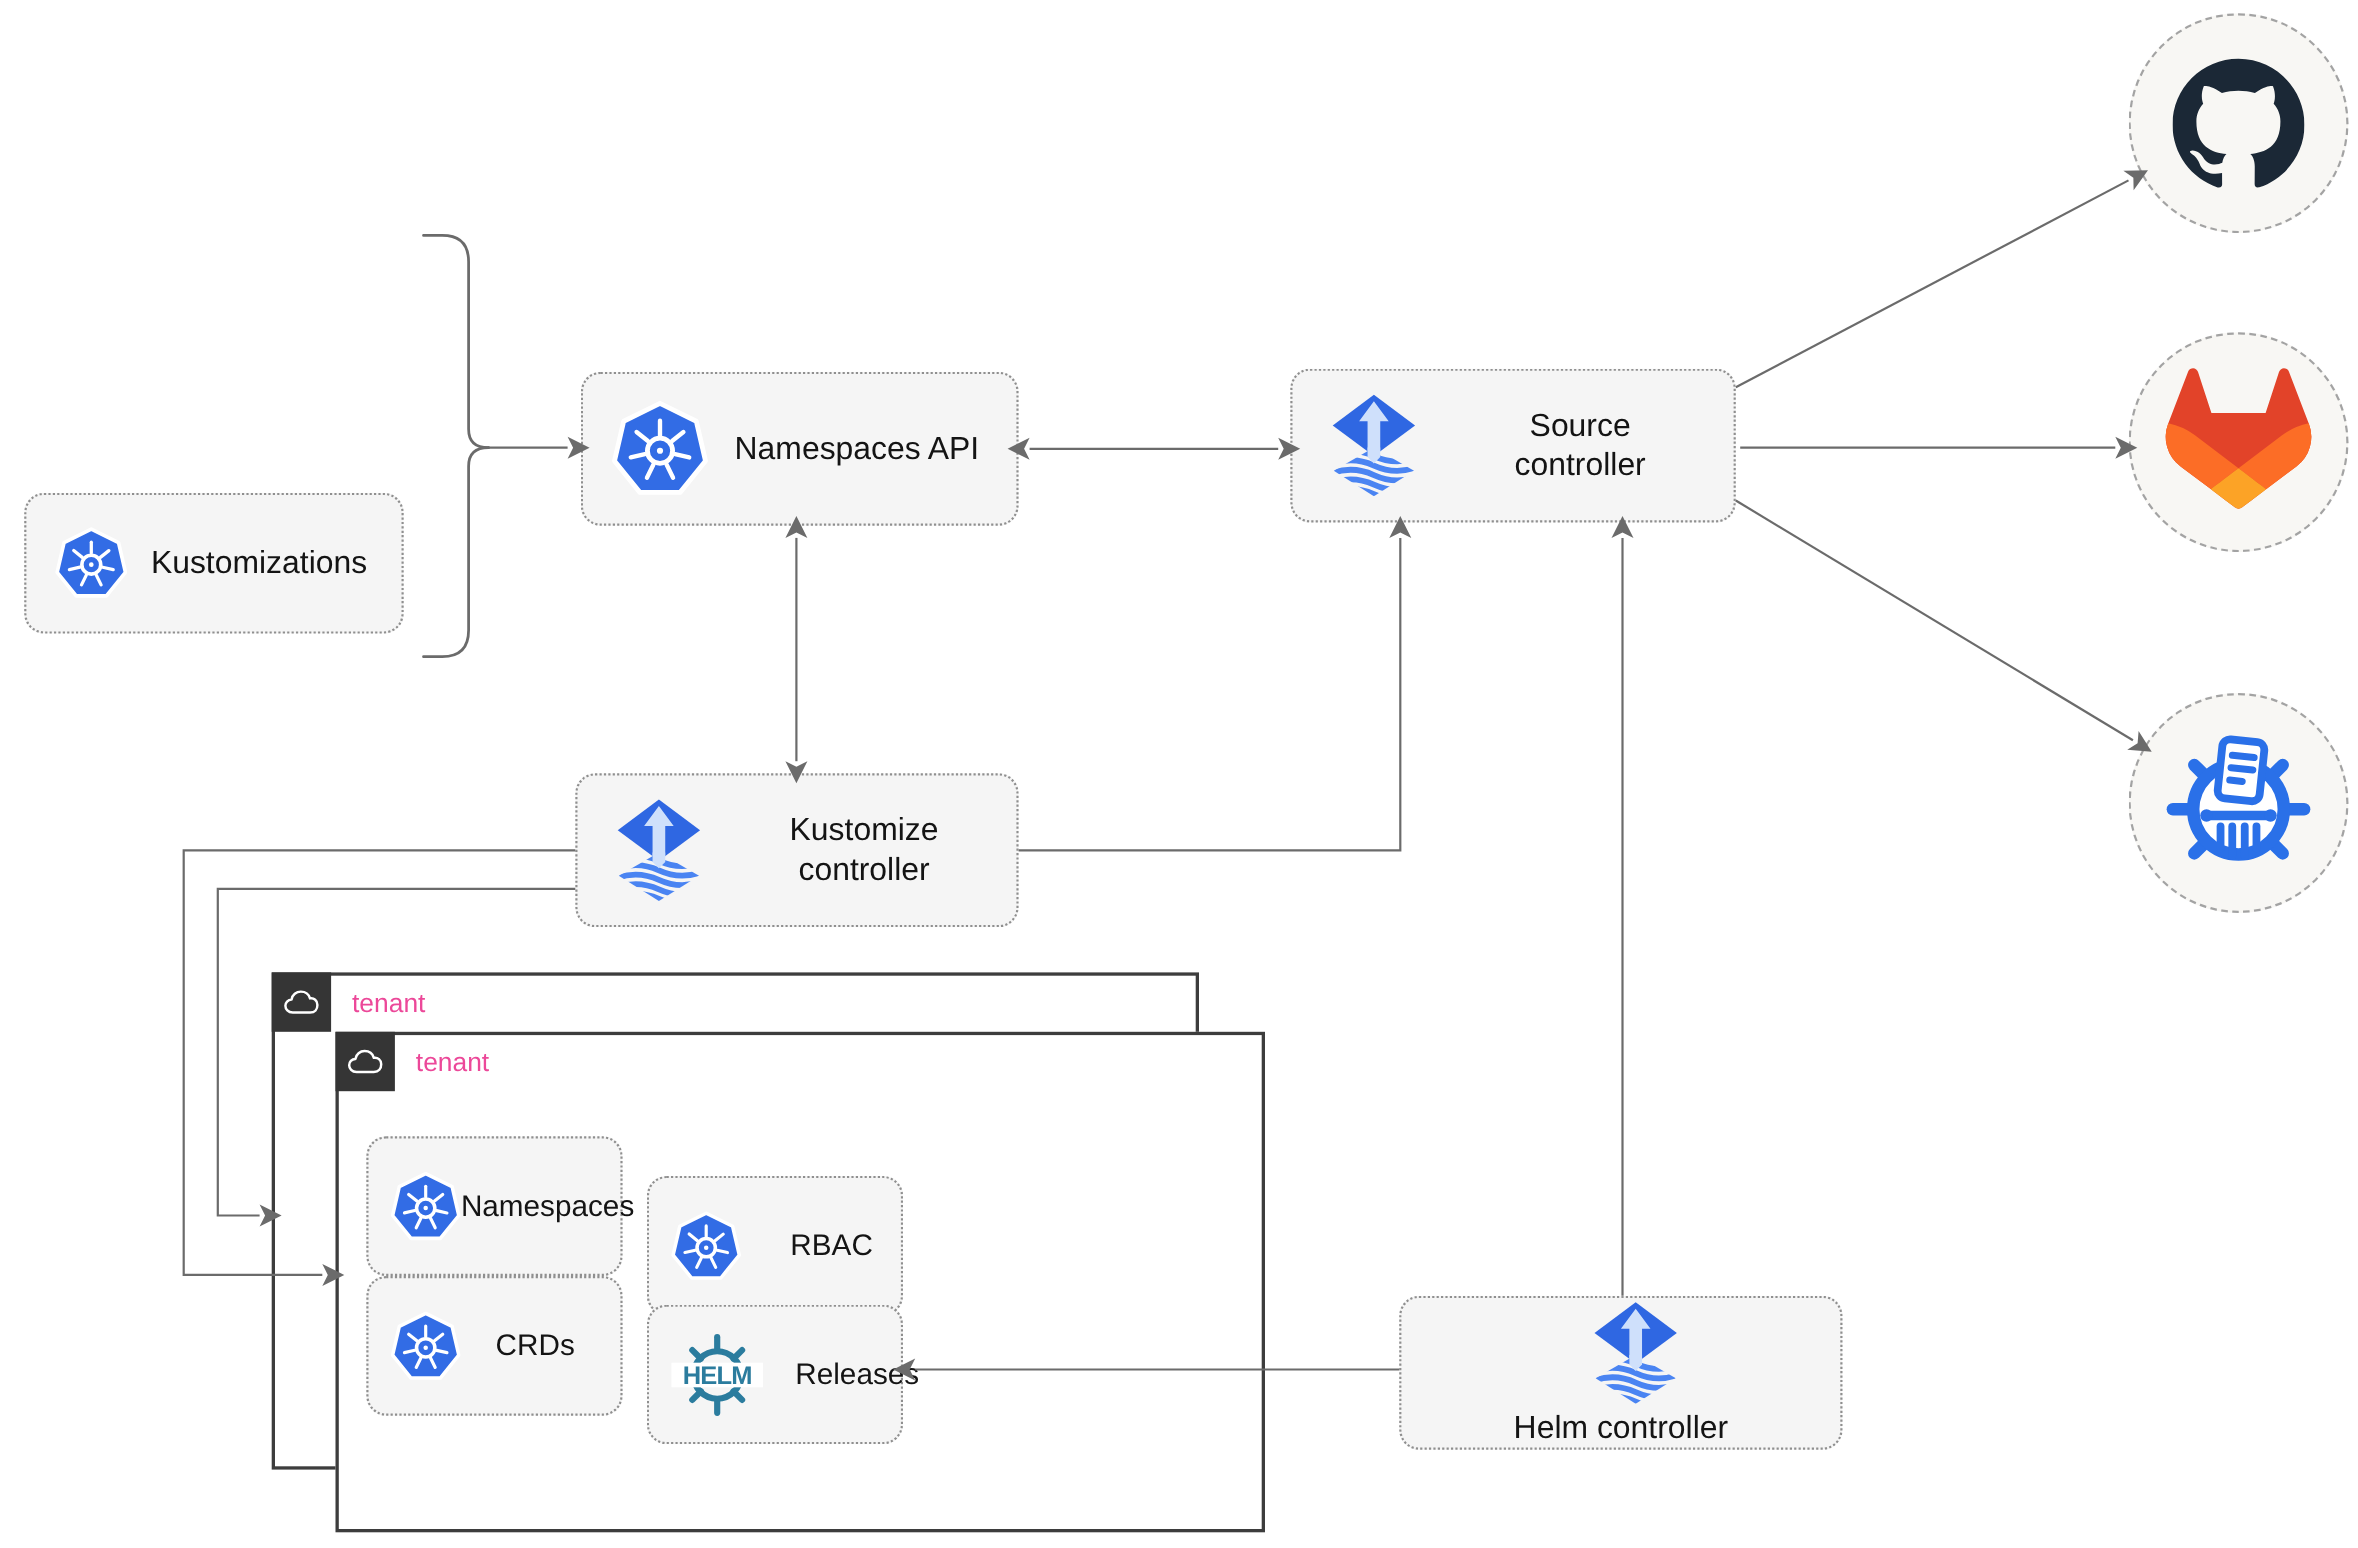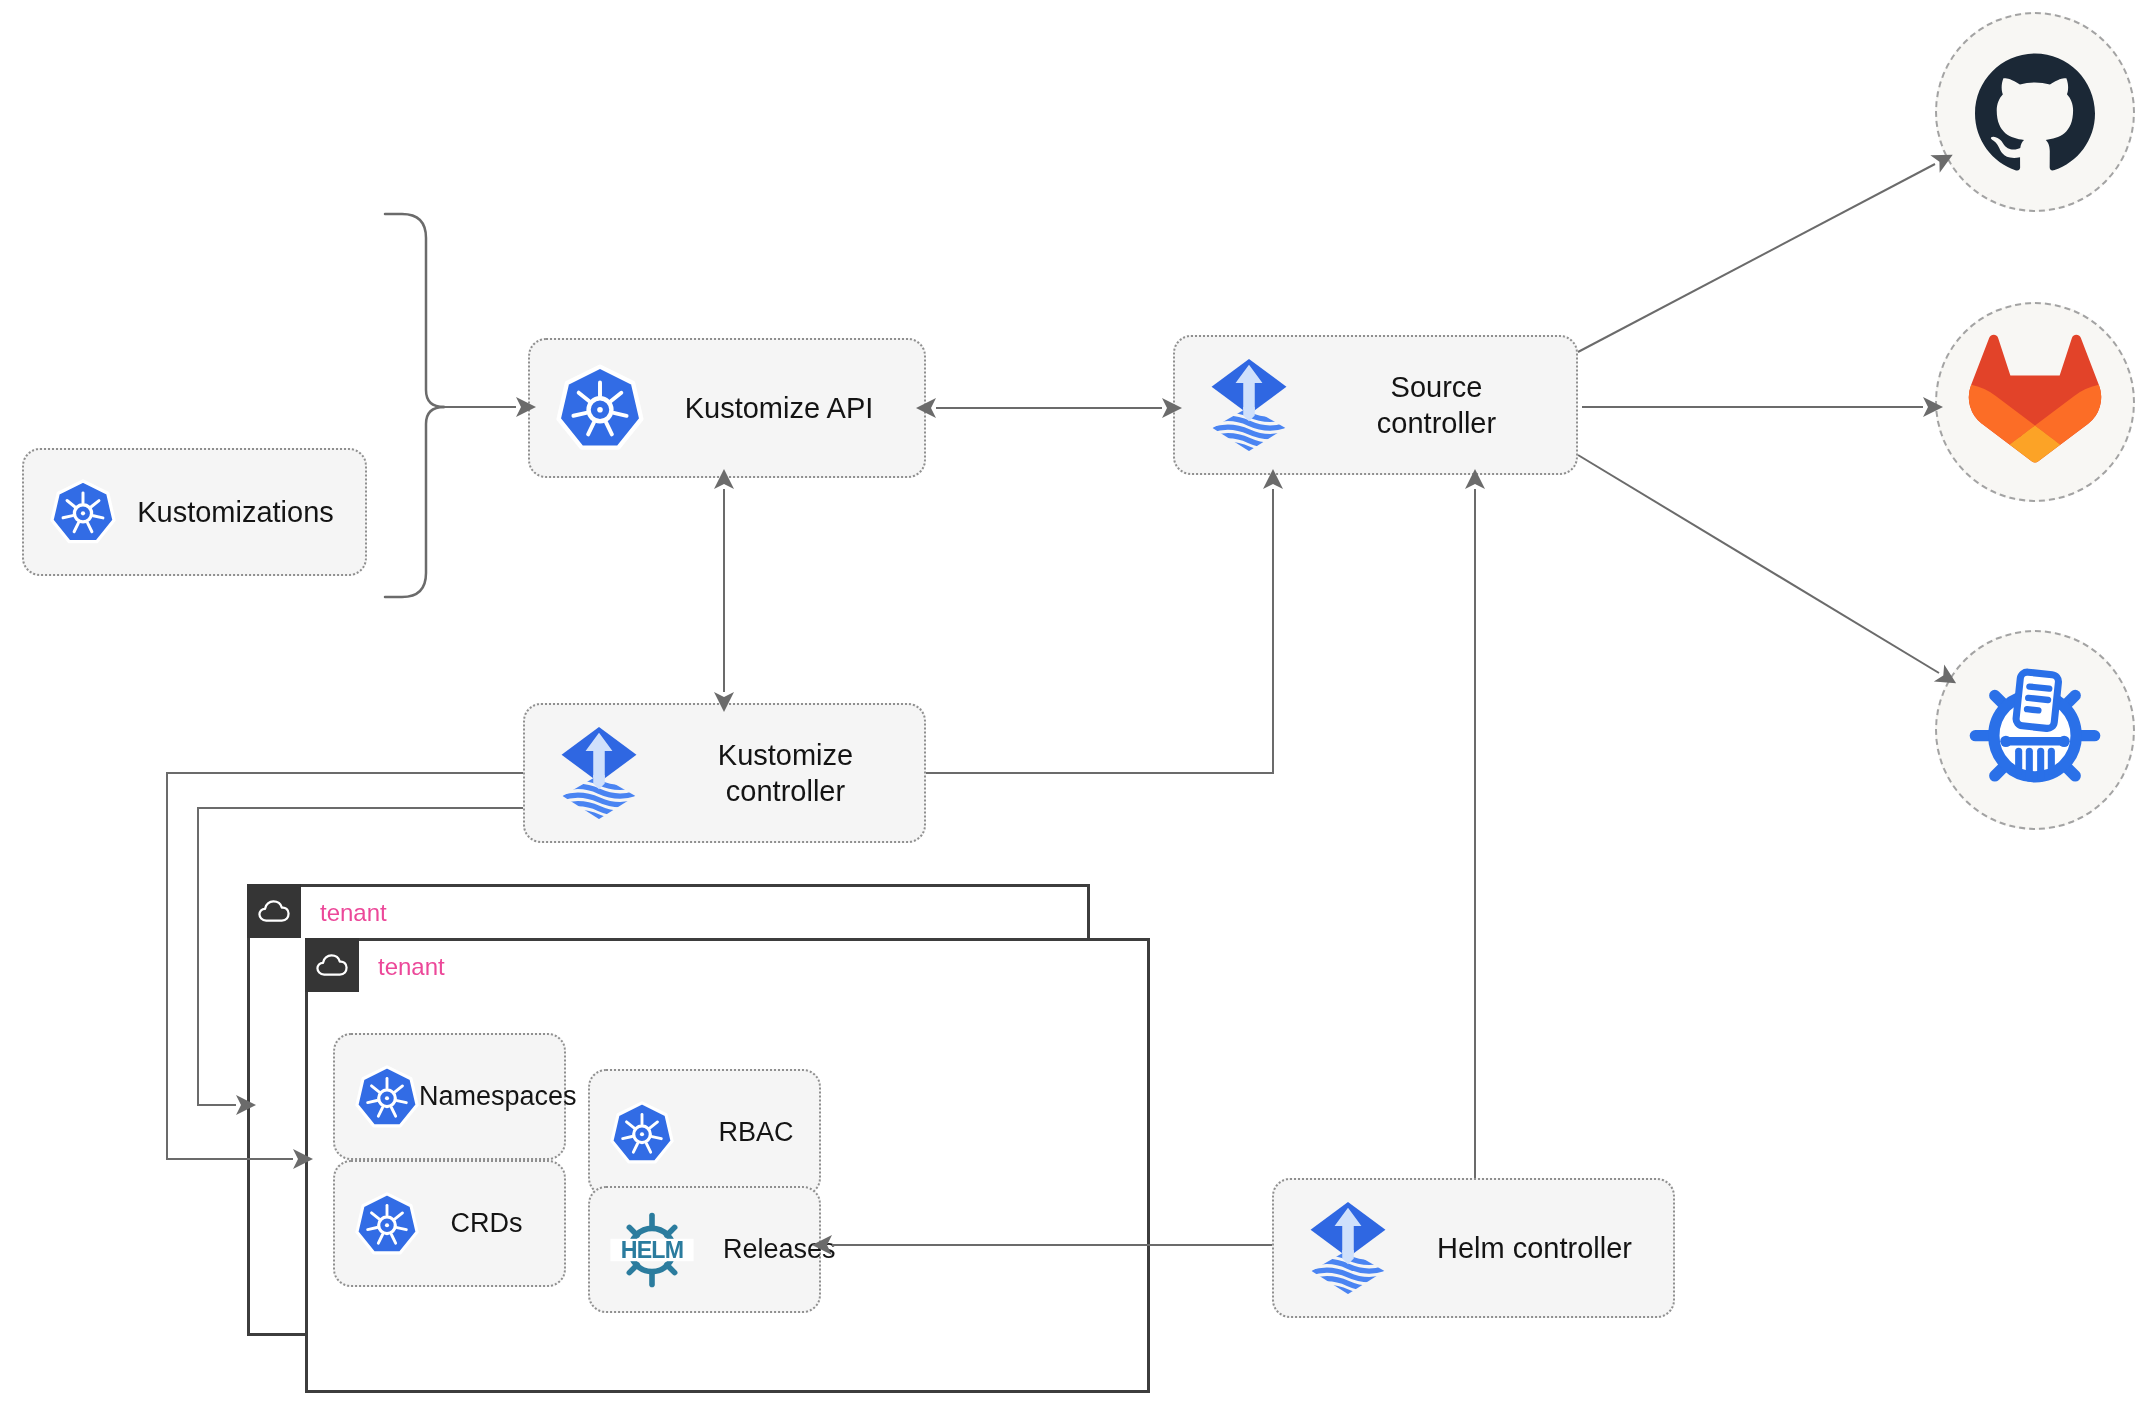--- a/index.html
+++ b/index.html
@@ -11,21 +11,21 @@
   .box .icon{flex:0 0 auto;margin-left:26px;}
   .box .label{flex:1 1 auto;text-align:center;font-size:29px;color:#141414;
               line-height:1.25;padding-right:10px;}
   .box .label.two-line{max-width:200px;margin:0 auto;padding-right:0;}
 
   .n-sources{left:25px;top:240px;width:360px;height:130px;}
   .n-kustomizations{left:22px;top:448px;width:345px;height:128px;}
   .n-api{left:528px;top:338px;width:398px;height:140px;}
   .n-source{left:1173px;top:335px;width:405px;height:140px;}
   .n-kustomize{left:523px;top:703px;width:403px;height:140px;}
-  .n-helm{left:1272px;top:1178px;width:403px;height:140px;}
+  .n-helm{left:1272px;top:1178px;width:403px;height:140px;flex-direction:column;}
   .n-namespaces{left:333px;top:1033px;width:233px;height:127px;}
   .n-rbac{left:588px;top:1069px;width:233px;height:127px;gap:29px;}
   .n-crds{left:333px;top:1160px;width:233px;height:127px;}
   .n-releases{left:588px;top:1186px;width:233px;height:127px;gap:23px;}
   .n-namespaces .label,.n-rbac .label,.n-crds .label,.n-releases .label{font-size:27px;}
   .n-namespaces .icon,.n-rbac .icon,.n-crds .icon{margin-left:20px;}
   .n-releases .icon{margin-left:14px;}
 
   .ic-66{width:66px;height:66px;}
   .ic-64{width:64px;height:64px;}
@@ -125,21 +125,21 @@
     <svg class="icon ic-66" viewBox="0 0 100 100">
         <use href="#sym-k8s"></use>
       </svg>
     <div class="label">Kustomizations</div>
   </div>
 
   <div class="box n-api">
     <svg class="icon ic-88" viewBox="0 0 100 100">
         <use href="#sym-k8s"></use>
       </svg>
-    <div class="label">Kustomize API</div>
+    <div class="label">Namespaces API</div>
   </div>
 
   <div class="box n-source">
     <svg class="icon ic-flux" viewBox="0 0 100 100">
         <use href="#sym-flux"></use>
       </svg>
     <div class="label two-line">Source controller</div>
   </div>
 
   <div class="box n-kustomize">

